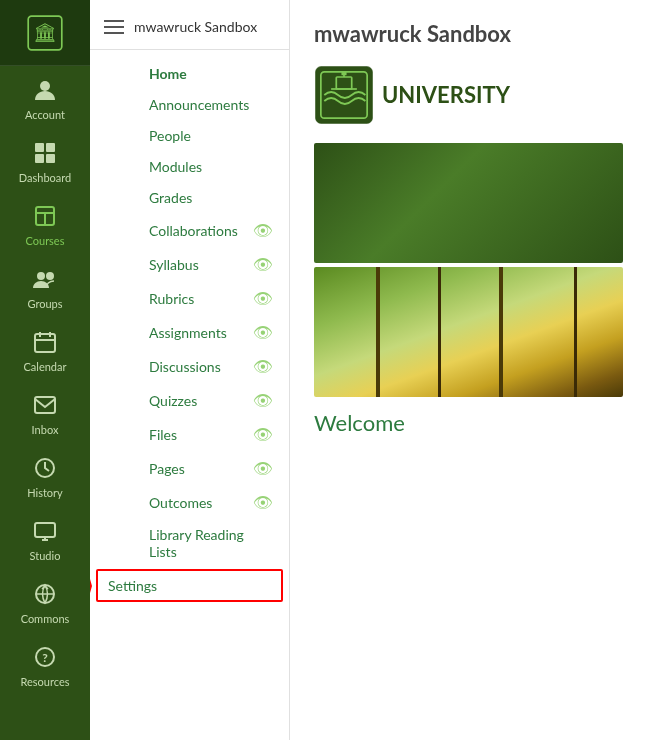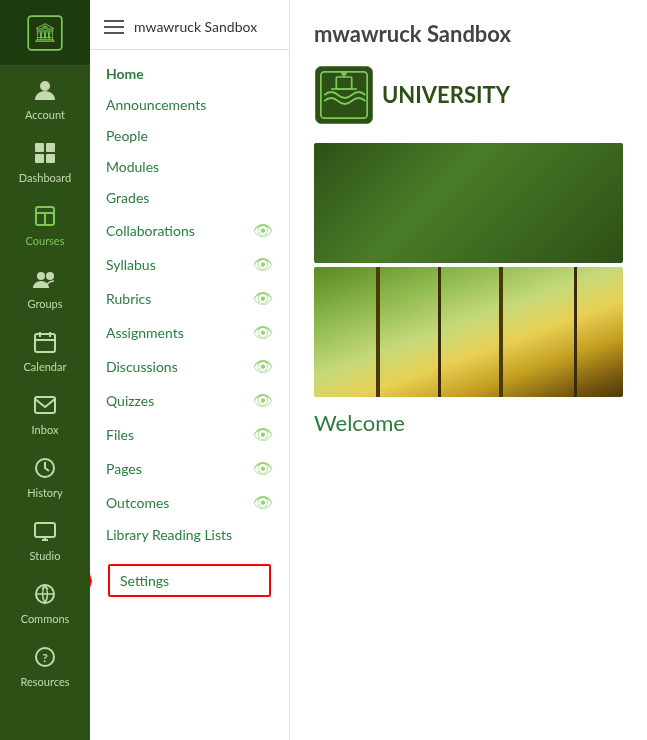--- a/index.html
+++ b/index.html
@@ -103,20 +103,21 @@
     }
     .nav-link {
       display: flex;
       align-items: center;
       justify-content: space-between;
       padding: 7px 16px;
       font-size: 14px;
       color: #2d7b3f;
       cursor: pointer;
       text-decoration: none;
+      margin-left: 43px;
     }
     .nav-link.active { font-weight: 700; color: #2d7b3f; }
     .nav-link .eye-icon {
       color: #7ec855;
       font-size: 16px;
       opacity: 0.8;
     }
     .nav-link.settings-link {
       color: #2d7b3f;
       border: 2px solid red;
@@ -369,21 +370,21 @@
 
       <div style="position:relative; display:flex; align-items:center; margin: 2px 6px;">
 
         <div style="position:absolute; left:-50px; top:50%; transform:translateY(-50%); display:flex; align-items:center;">
           <svg width="46" height="22" viewBox="0 0 46 22">
             <polygon points="22,11 8,4 8,8 0,8 0,14 8,14 8,18" fill="red"></polygon>
             <line x1="22" y1="11" x2="44" y2="11" stroke="red" stroke-width="3"></line>
             <polygon points="44,4 44,18 46,11" fill="red"></polygon>
           </svg>
         </div>
-        <a class="nav-link settings-link" style="flex:1; margin:12px; border:2px solid red; padding:6px 10px;">
+        <a class="nav-link settings-link" style="flex:1; margin:0; border:2px solid red; padding:6px 10px;">
           <span>Settings</span>
         </a>
       </div>
 
     </div>
   </div>
 
   <div class="content-area">
     <h1 class="content-title">mwawruck Sandbox</h1>
 

